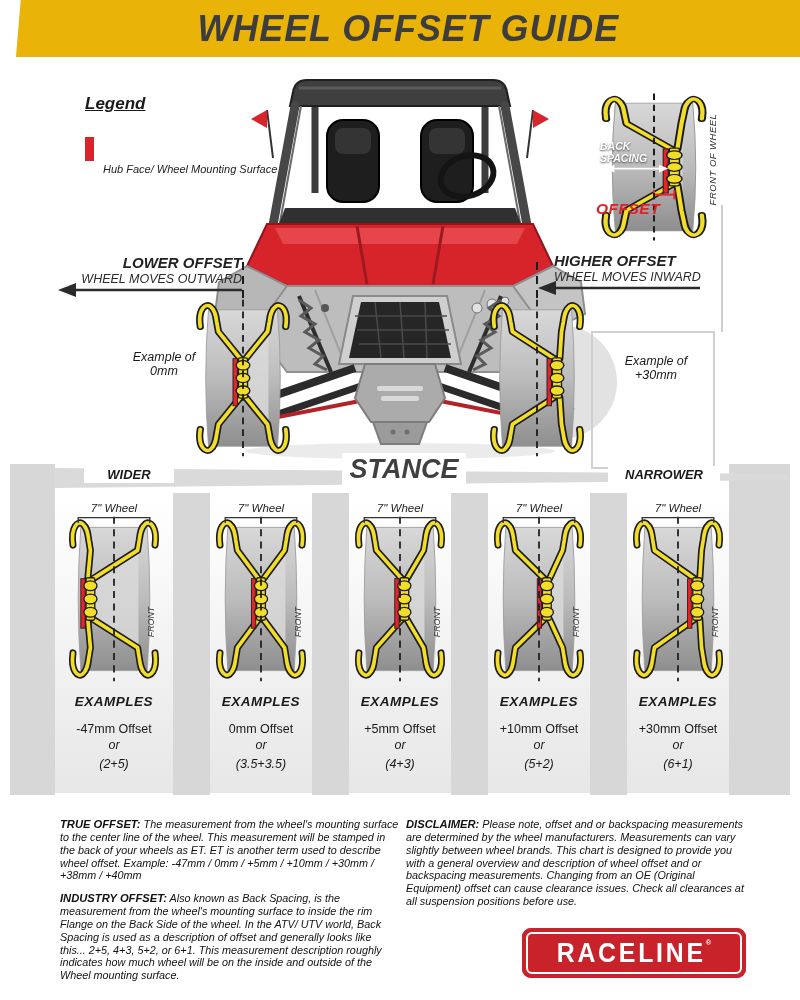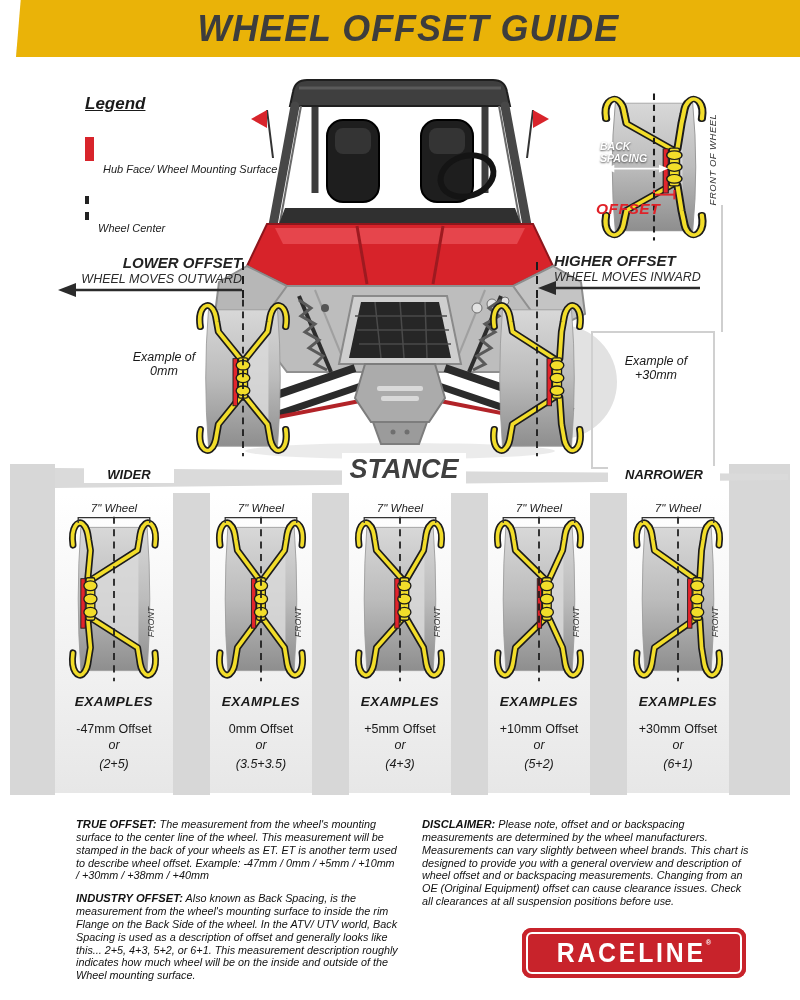--- a/index.html
+++ b/index.html
@@ -61,21 +61,21 @@
   .stance-wheel{width:96px;height:168px;margin-top:1px;}
   .examples-h{margin-top:11px;font-style:italic;font-weight:bold;font-size:13.5px;letter-spacing:.5px;}
   .offset-line{margin-top:13px;font-size:12.5px;}
   .or-line,.alt-line{font-style:italic;font-size:12.5px;line-height:1.55;}
 
   
   #footnote{position:absolute;left:57px;top:799px;width:700px;font-style:italic;font-size:12px;color:#222;}
   .textcol{position:absolute;top:818px;font-style:italic;font-size:10.8px;line-height:1.18;color:#111;}
   #col-left{left:60px;width:340px;}
   #col-right{left:406px;width:344px;}
-  .textcol p{margin:0 0 10px 16px;}
+  .textcol p{margin:0 0 10px 0;}
   .textcol b{font-size:11.2px;}
   #logo{position:absolute;left:522px;top:928px;width:224px;height:50px;background:#c8232b;border-radius:9px;
         display:flex;align-items:center;justify-content:center;box-shadow:inset 0 0 0 2px #c8232b;}
   #logo .inner{position:absolute;inset:4px;border:2.5px solid #fff;border-radius:6px;}
   #logo .brand{color:#fff;font-weight:bold;font-size:27px;letter-spacing:3px;transform:scaleX(.92);white-space:nowrap;}
   #logo sup{font-size:8px;vertical-align:top;letter-spacing:0;}
 </style>
 </head>
 <body>
 
@@ -83,24 +83,20 @@
 
   <div class="banner">
     <div class="banner-title">WHEEL OFFSET GUIDE</div>
   </div>
 
   <div class="legend">
     <div class="legend-heading">Legend</div>
     <div class="legend-row">
       <span class="sw-hub"></span>
       <span class="legend-label">Hub Face/ Wheel Mounting Surface</span>
-    </div>
-    <div class="legend-row">
-      <span class="sw-center"></span>
-      <span class="legend-label">Wheel Center</span>
     </div>
   </div>
 
   <svg id="behind-overlay" class="layer" width="800" height="500">
     <circle cx="560" cy="382" r="57" fill="#e2e2e2"></circle>
     <line x1="722" y1="205" x2="722" y2="332" stroke="#cfcfcf" stroke-width="2"></line>
     <rect x="592" y="332" width="122" height="136" fill="none" stroke="#d0d0d0" stroke-width="2"></rect>
   </svg>
 
   <div id="vehicle-wrap">

